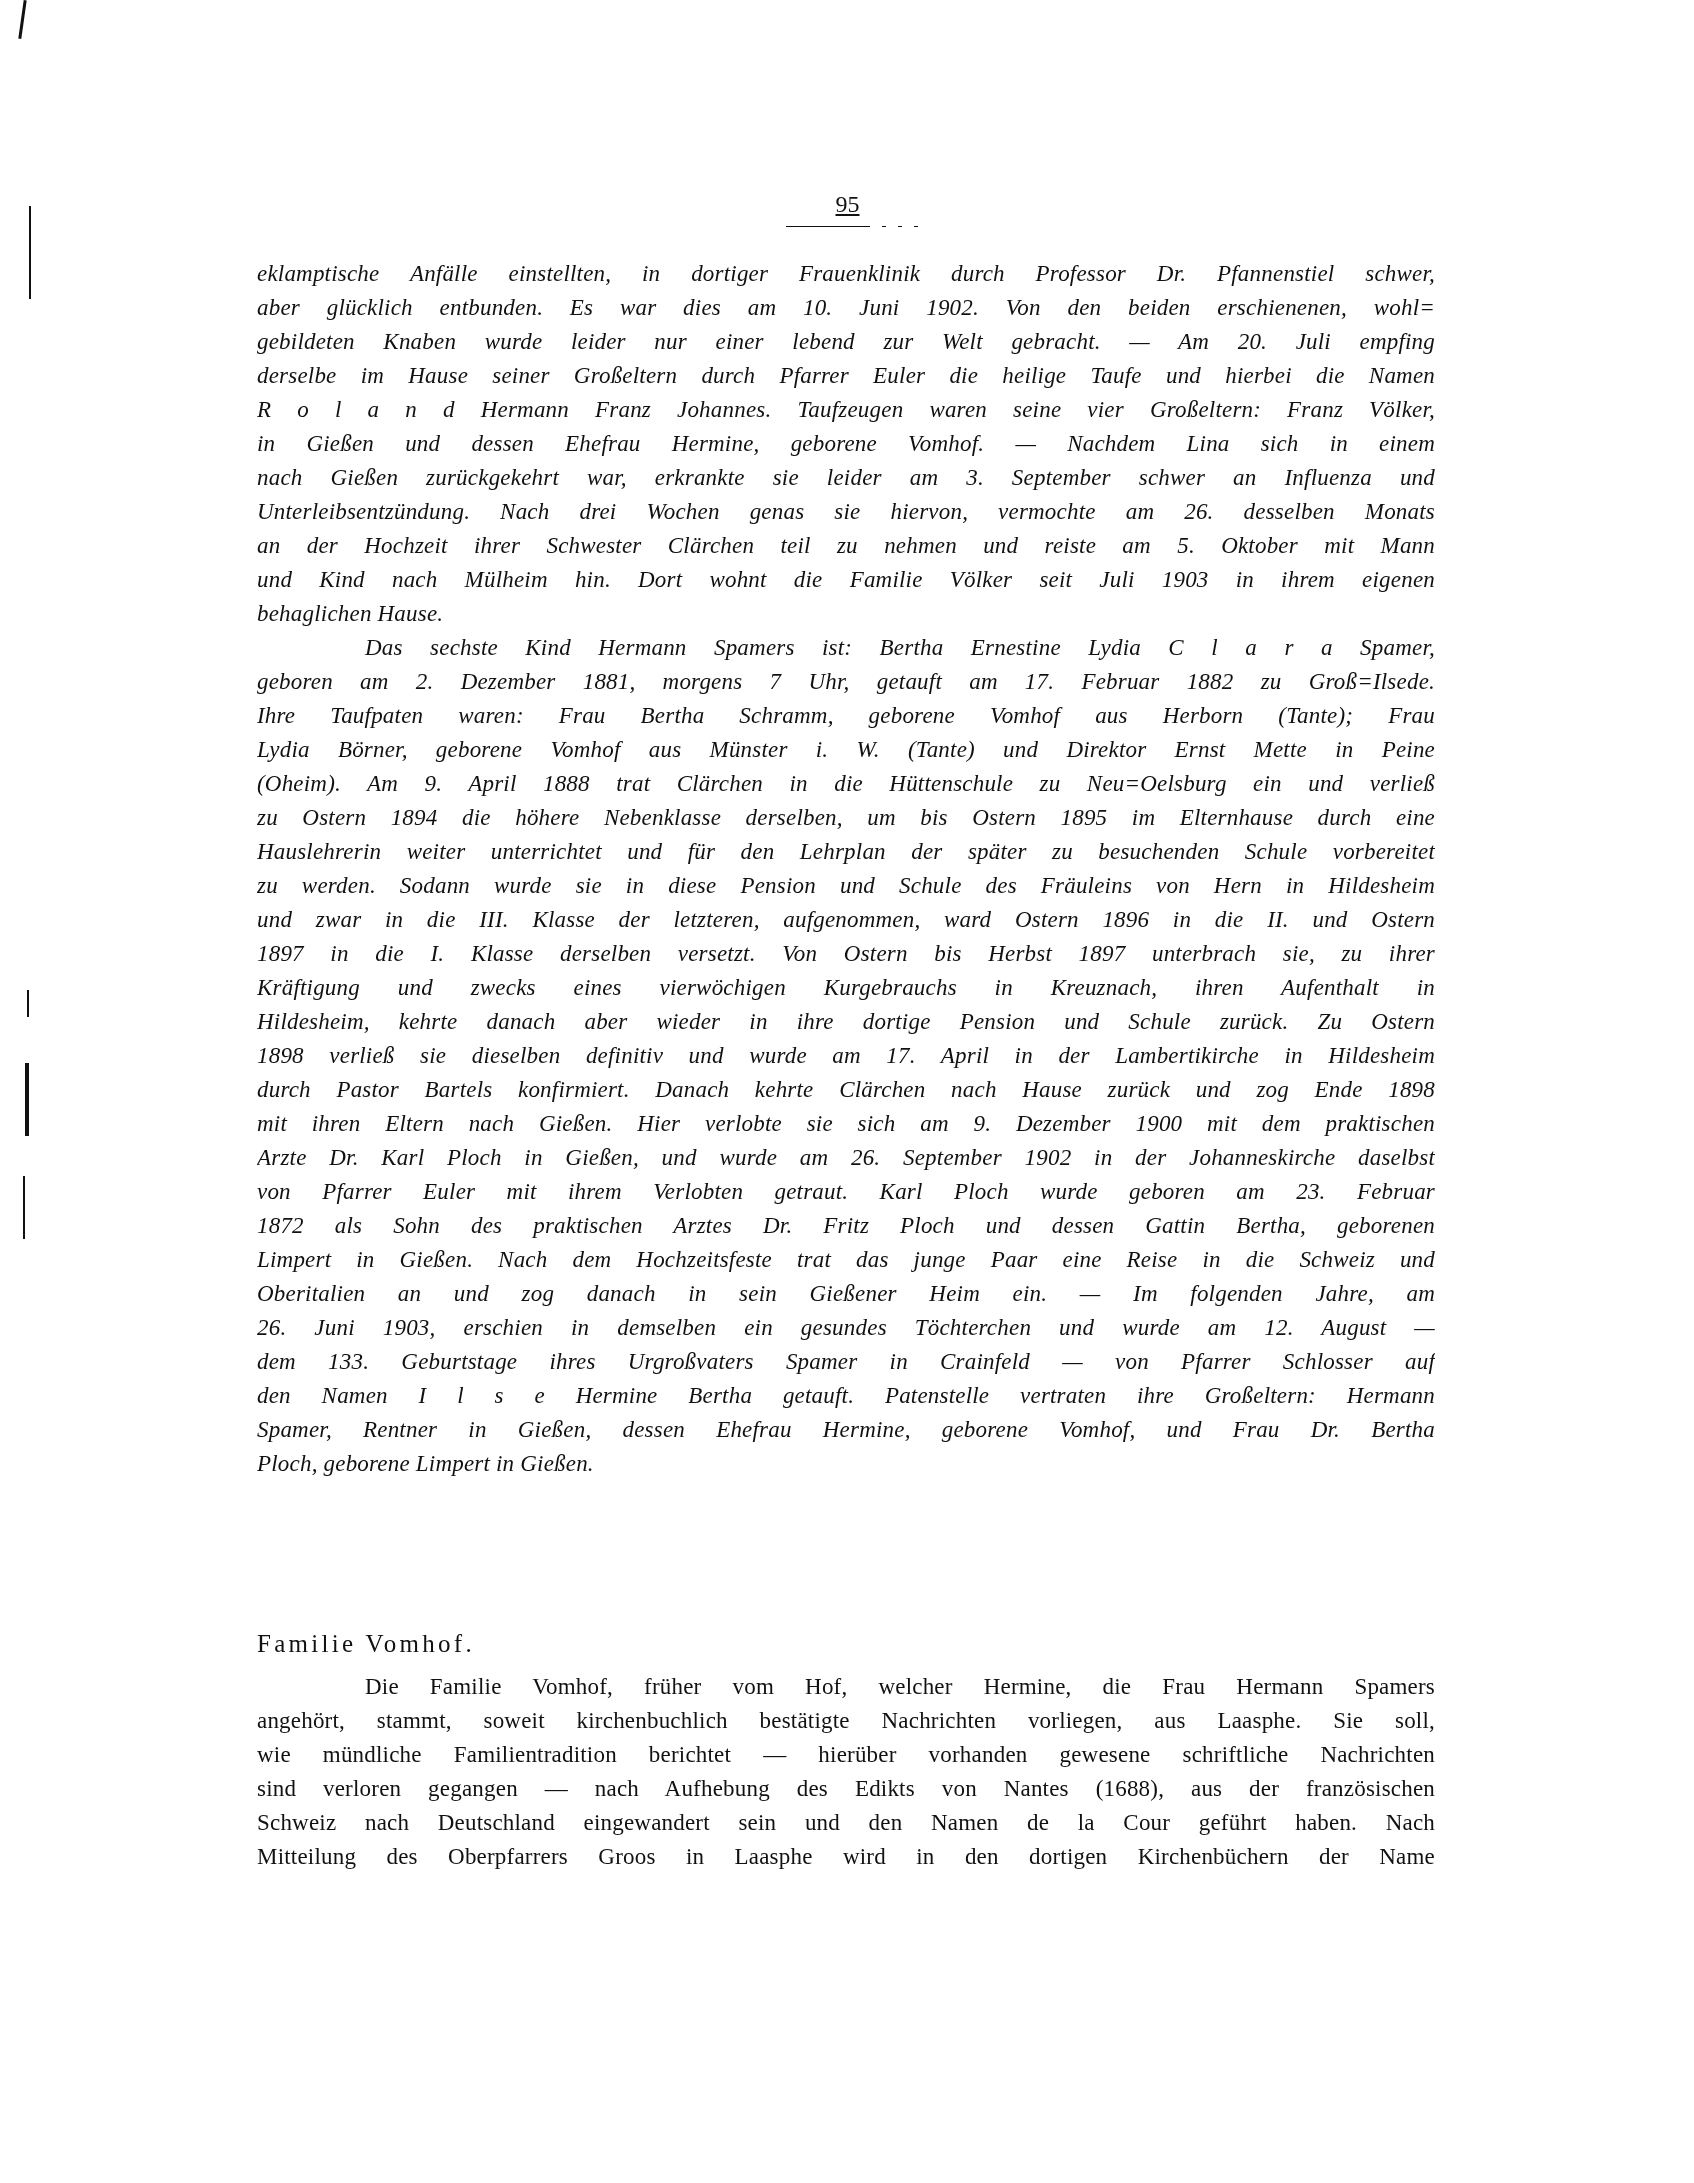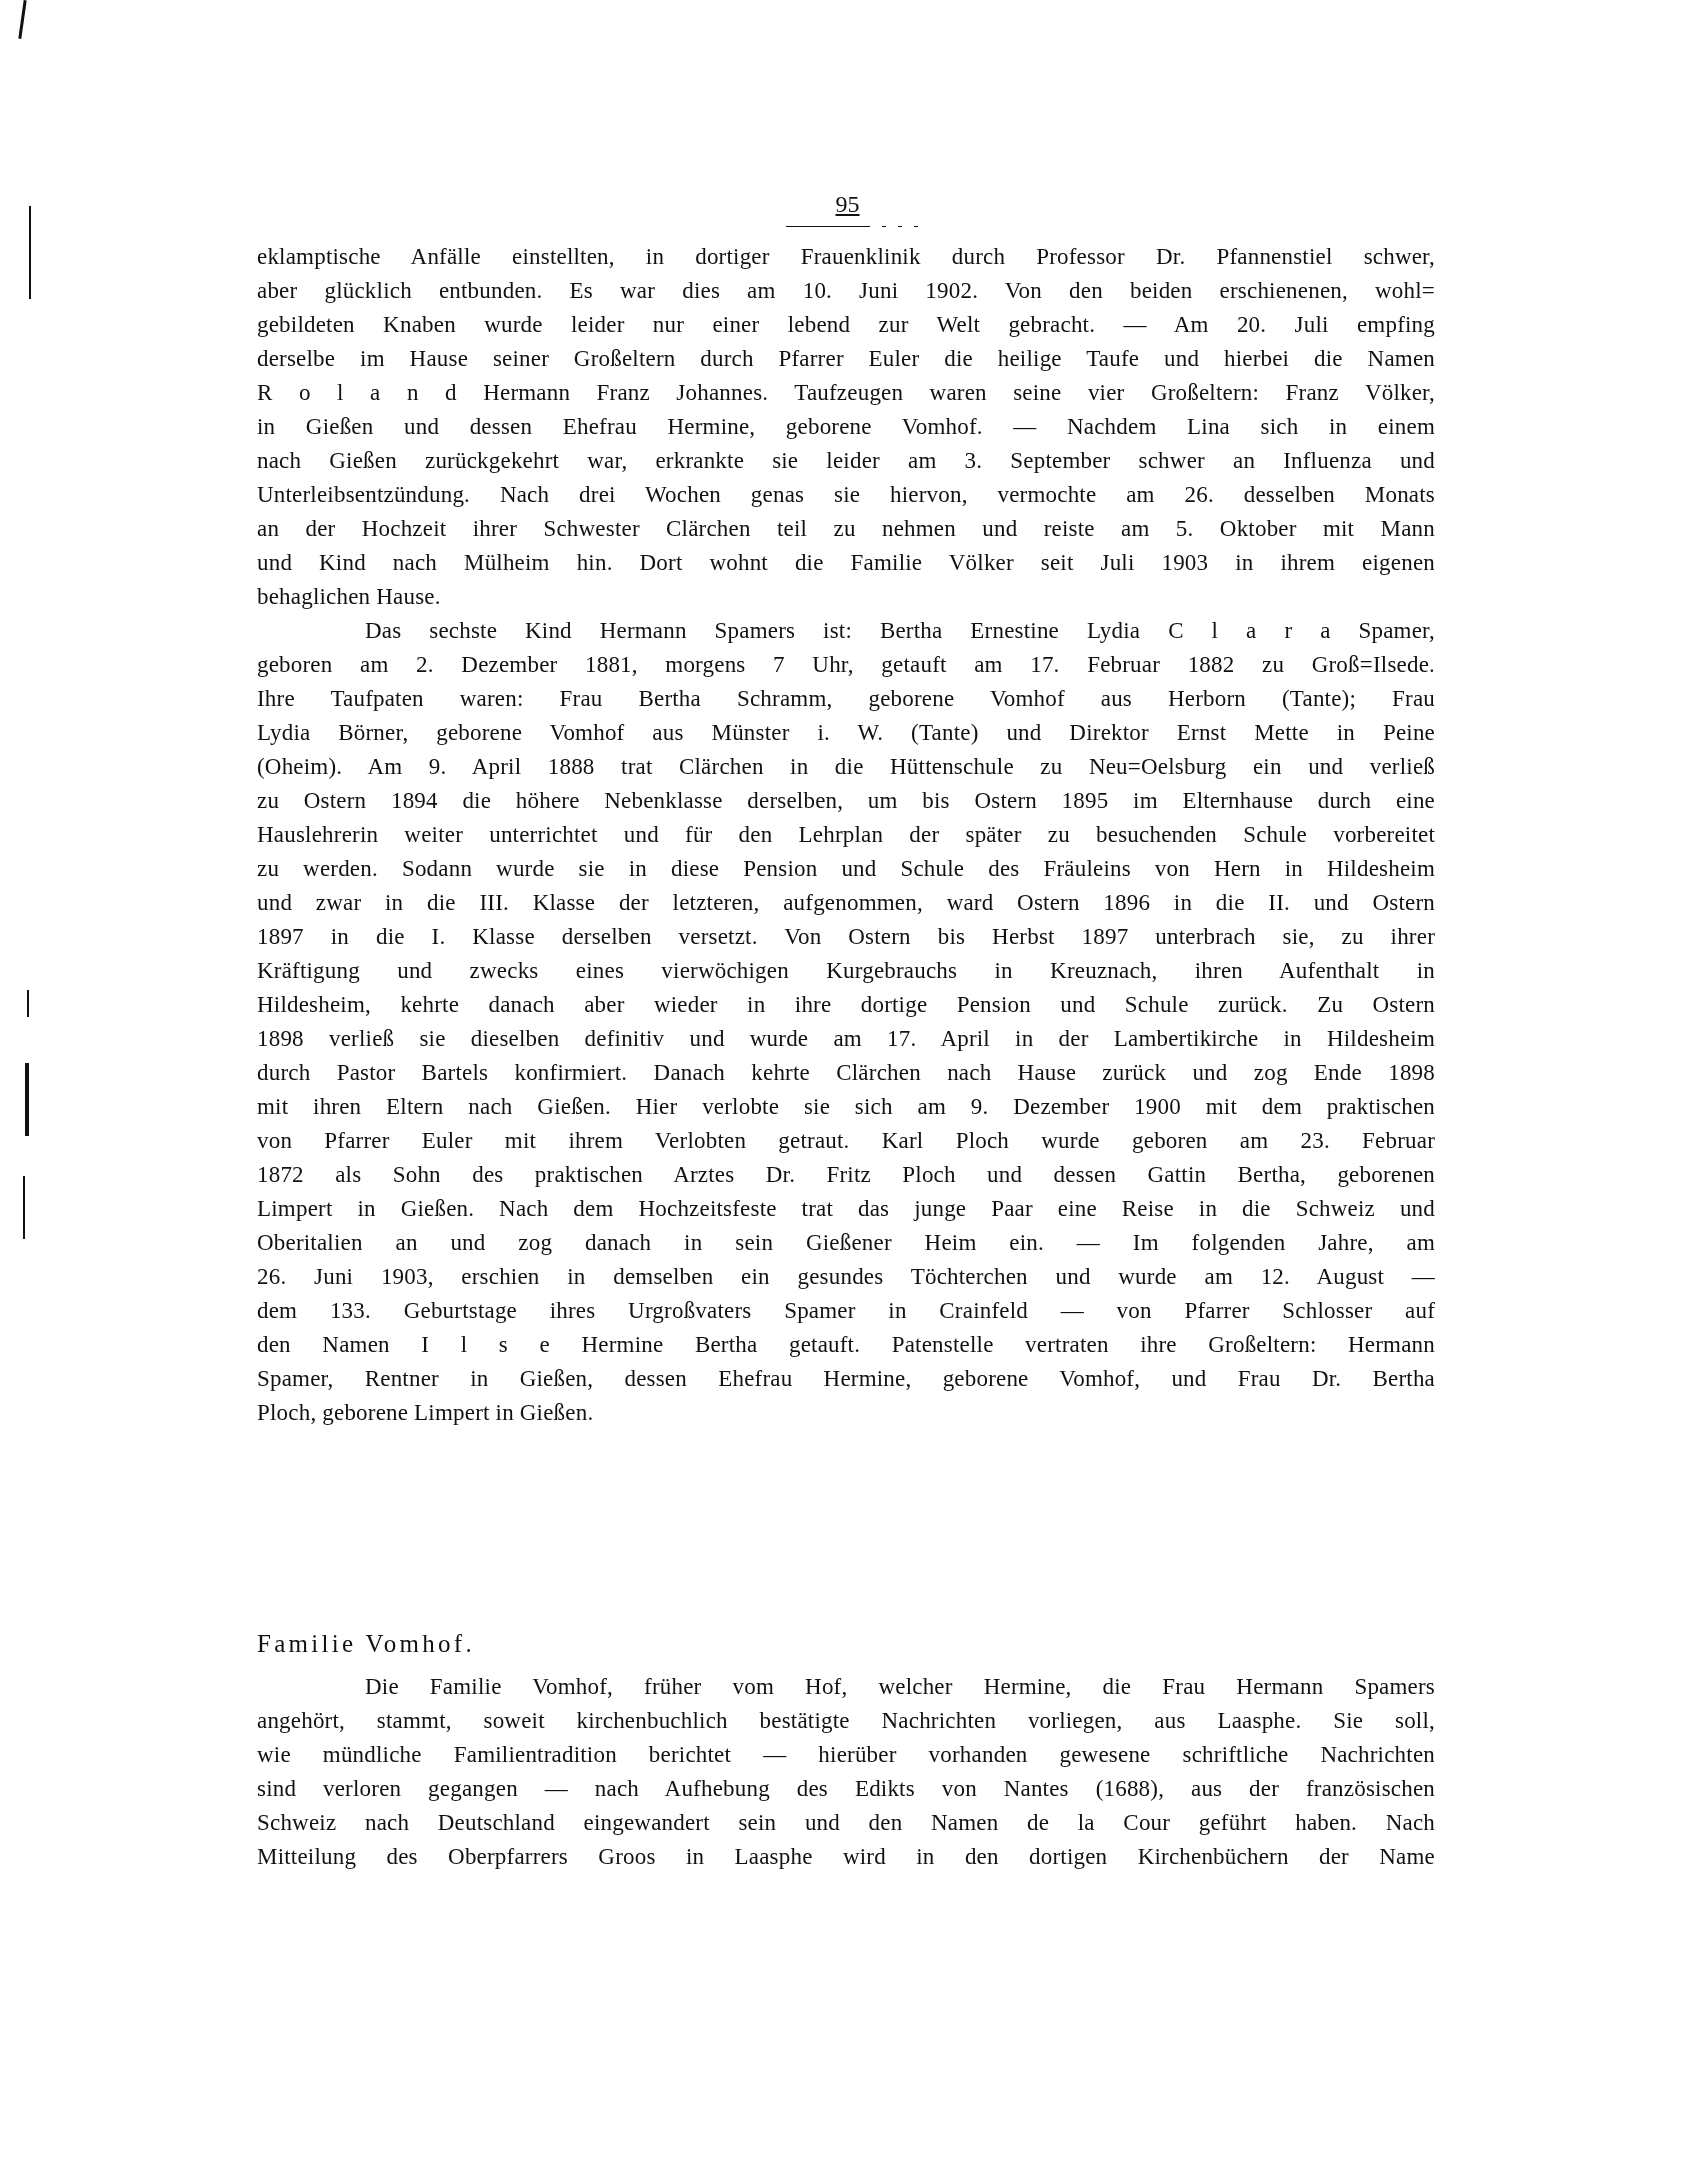--- a/index.html
+++ b/index.html
@@ -26,21 +26,21 @@
     position: absolute; left: 257px; width: 1178px;
     font-size: 23px; line-height: 34px;
     text-align: justify; text-align-last: left;
     font-family: "Liberation Serif", serif;
     letter-spacing: 0.2px;
   }
   .text-block p { margin: 0; }
   .line { display: block; text-align: justify; text-align-last: justify; white-space: nowrap; overflow: hidden; height: 34px; }
   .line.last { text-align-last: left; }
   .line.indent { padding-left: 108px; }
-  .block-1 { top: 240px; }
+  .block-1 { top: 257px; font-style: italic; }
   .heading {
     position: absolute; left: 257px; width: 1178px; top: 1626px;
     text-align: left; font-size: 25px; line-height: 35px;
     letter-spacing: 3.3px;
     font-family: "Liberation Serif", serif;
   }
   .block-2 { top: 1670px; line-height: 34px; }
   .block-2 .line { height: 34px; }
   .margin-mark { position: absolute; background: #111; }
 </style>
@@ -80,20 +80,21 @@
     <span class="line">zu Ostern 1894 die höhere Nebenklasse derselben, um bis Ostern 1895 im Elternhause durch eine</span>
     <span class="line">Hauslehrerin weiter unterrichtet und für den Lehrplan der später zu besuchenden Schule vorbereitet</span>
     <span class="line">zu werden. Sodann wurde sie in diese Pension und Schule des Fräuleins von Hern in Hildesheim</span>
     <span class="line">und zwar in die III. Klasse der letzteren, aufgenommen, ward Ostern 1896 in die II. und Ostern</span>
     <span class="line">1897 in die I. Klasse derselben versetzt. Von Ostern bis Herbst 1897 unterbrach sie, zu ihrer</span>
     <span class="line">Kräftigung und zwecks eines vierwöchigen Kurgebrauchs in Kreuznach, ihren Aufenthalt in</span>
     <span class="line">Hildesheim, kehrte danach aber wieder in ihre dortige Pension und Schule zurück. Zu Ostern</span>
     <span class="line">1898 verließ sie dieselben definitiv und wurde am 17. April in der Lambertikirche in Hildesheim</span>
     <span class="line">durch Pastor Bartels konfirmiert. Danach kehrte Clärchen nach Hause zurück und zog Ende 1898</span>
     <span class="line">mit ihren Eltern nach Gießen. Hier verlobte sie sich am 9. Dezember 1900 mit dem praktischen</span>
+    <span class="line">Arzte Dr. Karl Ploch in Gießen, und wurde am 26. September 1902 in der Johanneskirche daselbst</span>
     <span class="line">von Pfarrer Euler mit ihrem Verlobten getraut. Karl Ploch wurde geboren am 23. Februar</span>
     <span class="line">1872 als Sohn des praktischen Arztes Dr. Fritz Ploch und dessen Gattin Bertha, geborenen</span>
     <span class="line">Limpert in Gießen. Nach dem Hochzeitsfeste trat das junge Paar eine Reise in die Schweiz und</span>
     <span class="line">Oberitalien an und zog danach in sein Gießener Heim ein. — Im folgenden Jahre, am</span>
     <span class="line">26. Juni 1903, erschien in demselben ein gesundes Töchterchen und wurde am 12. August —</span>
     <span class="line">dem 133. Geburtstage ihres Urgroßvaters Spamer in Crainfeld — von Pfarrer Schlosser auf</span>
     <span class="line">den Namen I l s e Hermine Bertha getauft. Patenstelle vertraten ihre Großeltern: Hermann</span>
     <span class="line">Spamer, Rentner in Gießen, dessen Ehefrau Hermine, geborene Vomhof, und Frau Dr. Bertha</span>
     <span class="line last">Ploch, geborene Limpert in Gießen.</span>
   </p>

